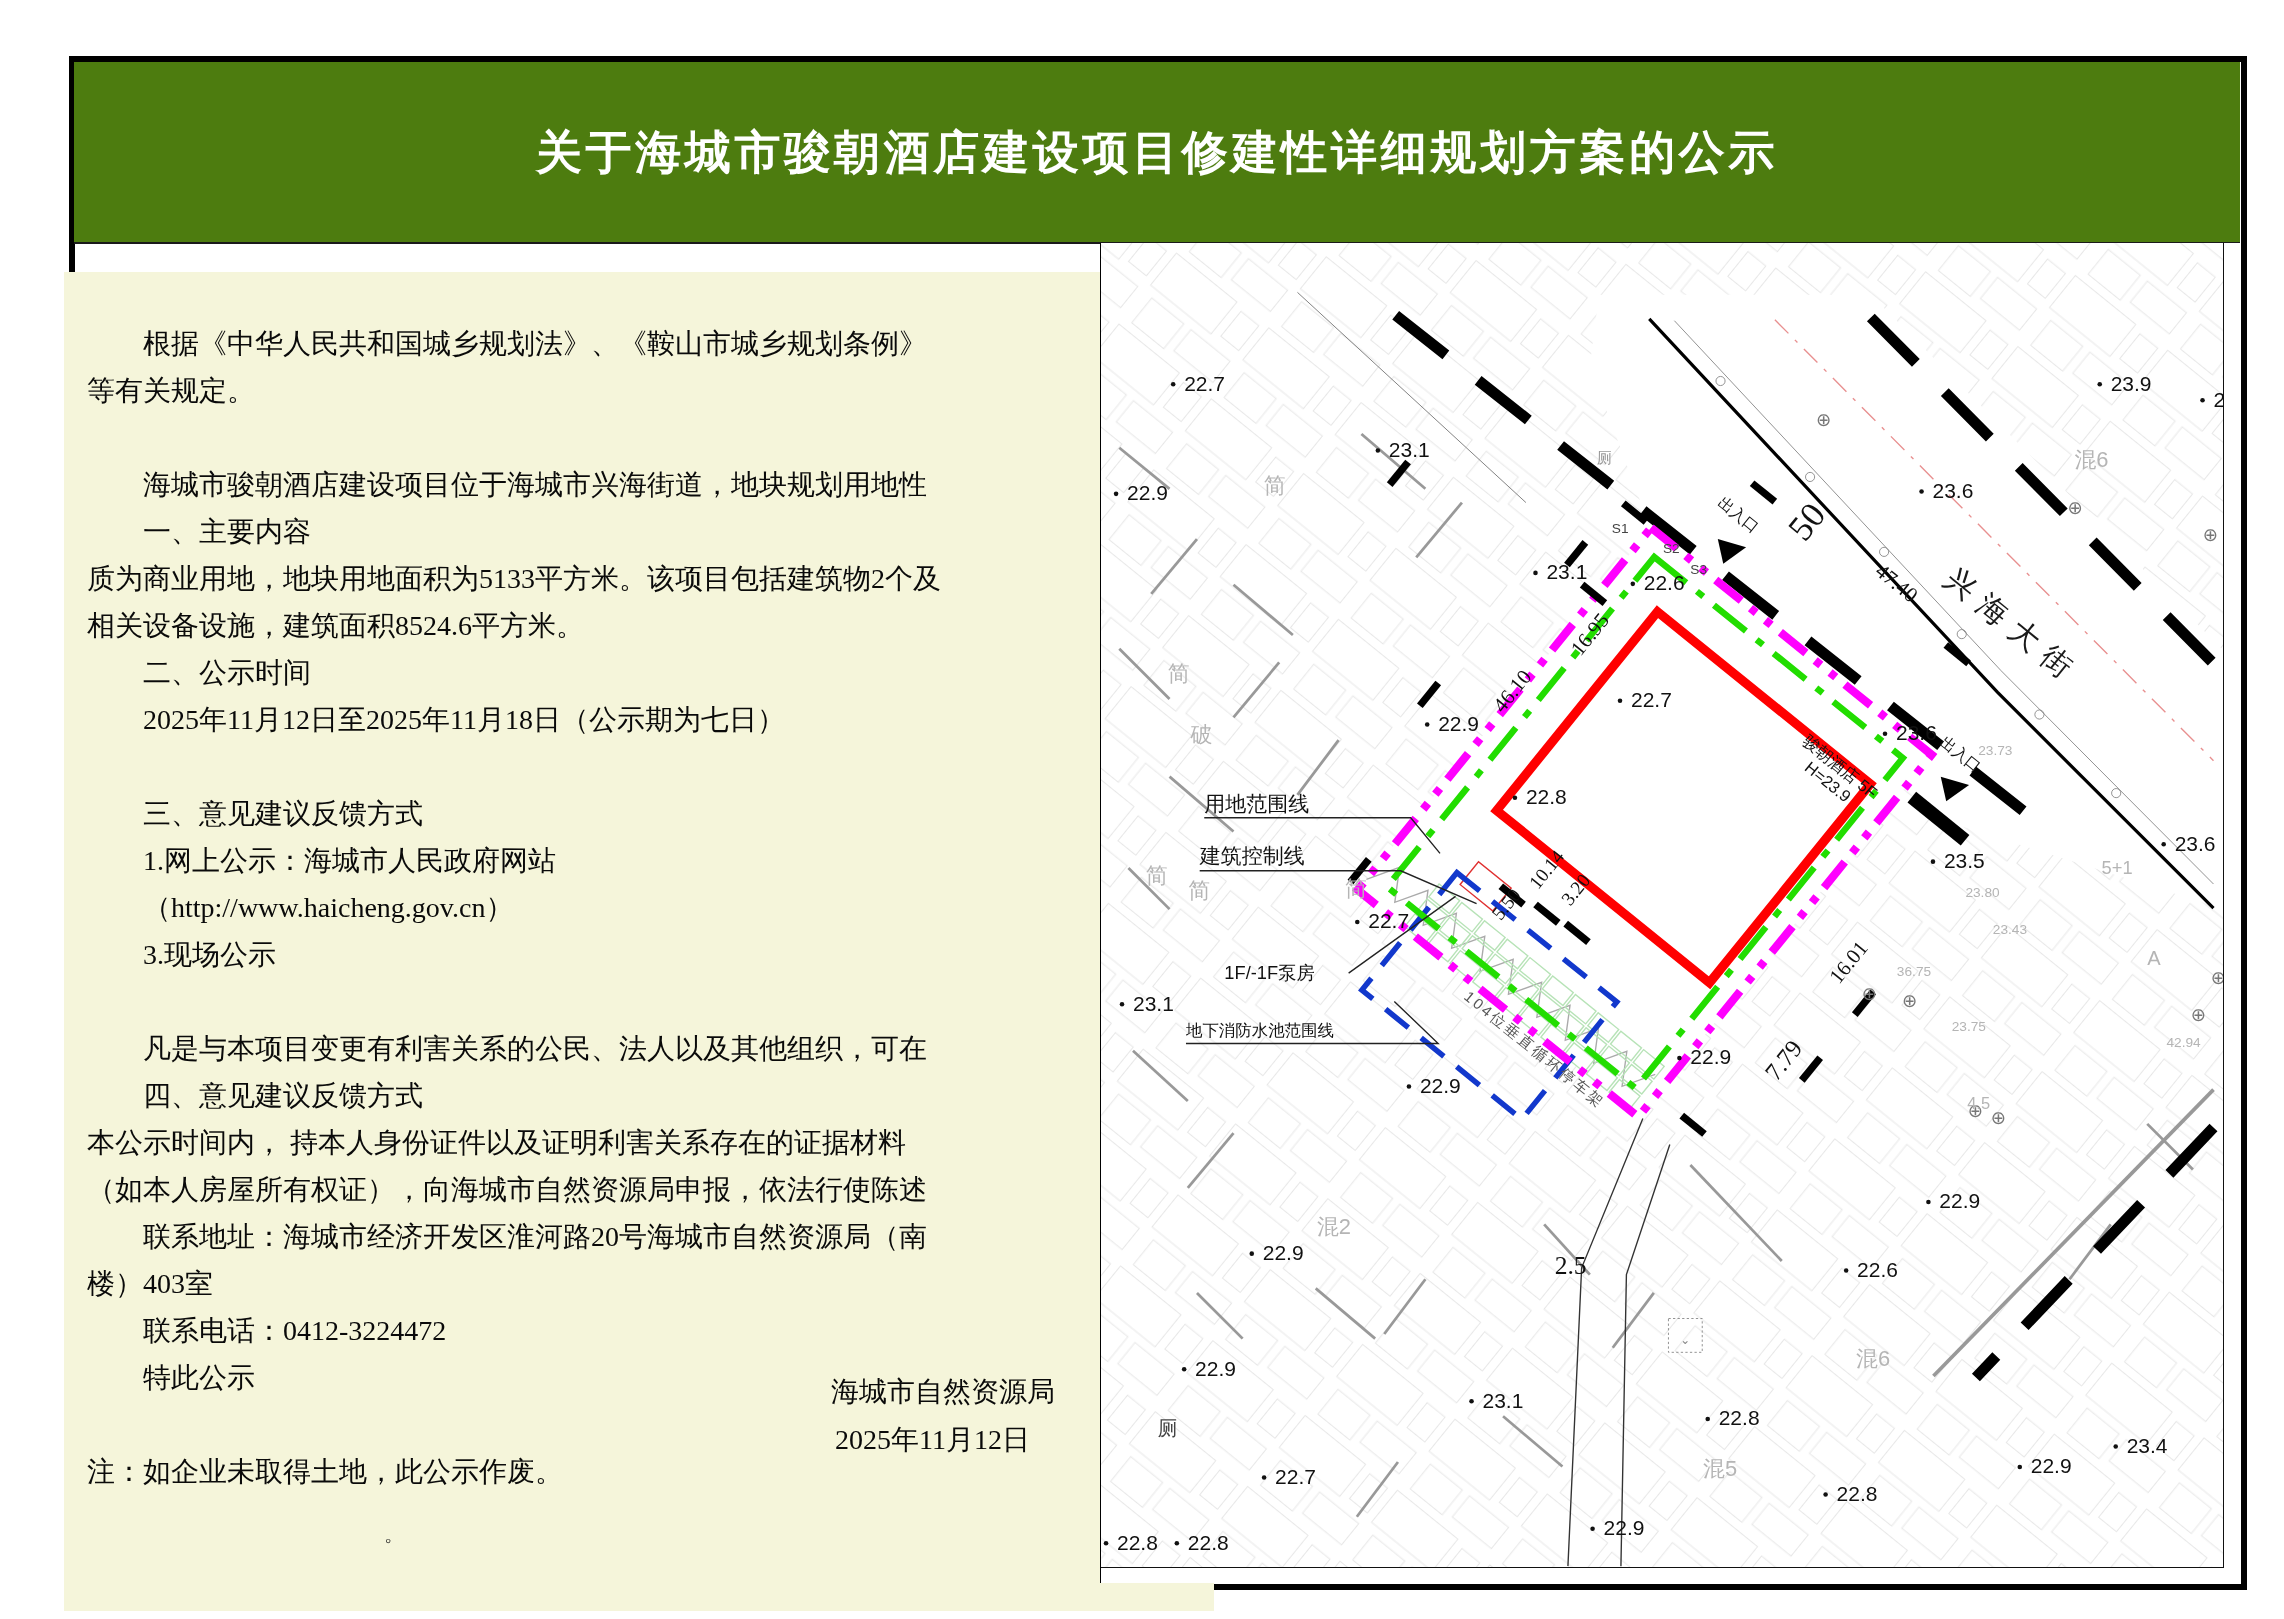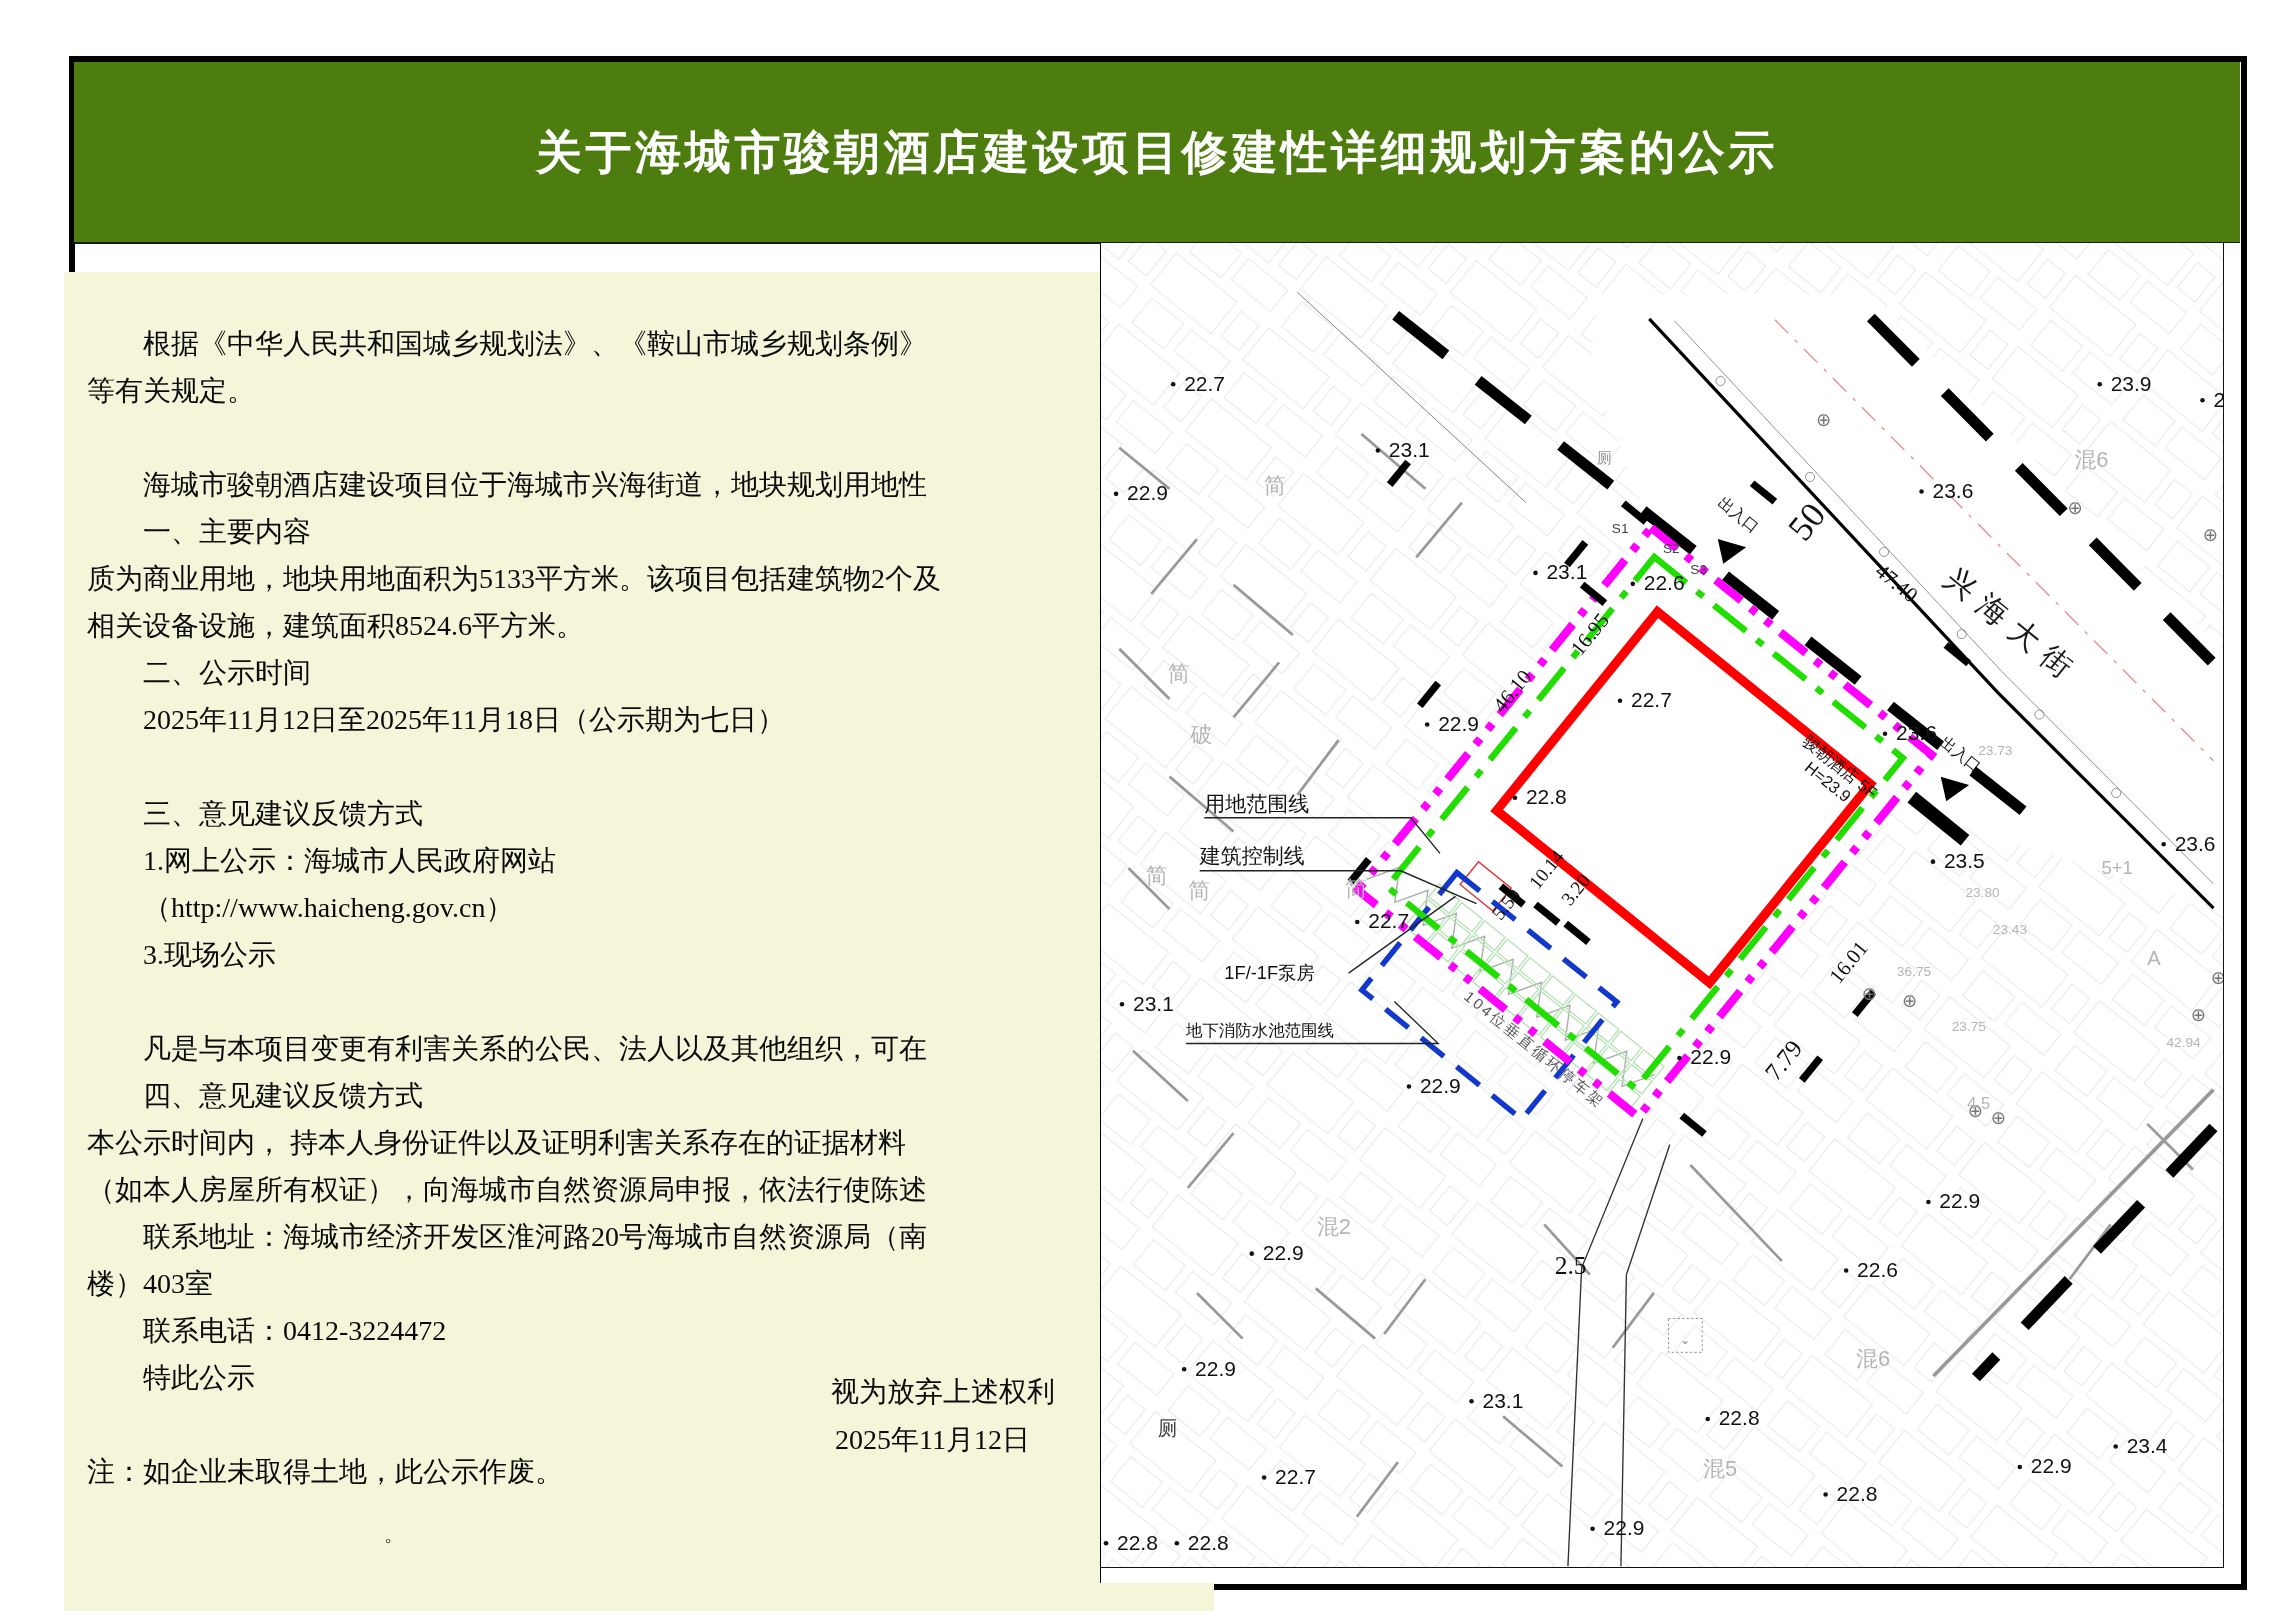--- a/index.html
+++ b/index.html
@@ -60,21 +60,21 @@
         <div class="nline">本公示时间内， 持本人身份证件以及证明利害关系存在的证据材料</div>
         <div class="nline">（如本人房屋所有权证），向海城市自然资源局申报，依法行使陈述</div>
         <div class="nline">　　联系地址：海城市经济开发区淮河路20号海城市自然资源局（南</div>
         <div class="nline">楼）403室</div>
         <div class="nline">　　联系电话：0412-3224472</div>
         <div class="nline">　　特此公示</div>
         <div class="nline">&nbsp;</div>
         <div class="nline">注：如企业未取得土地，此公示作废。</div>
       </div>
     <div class="sig">
-      <div>视为放弃上述权利</div>
+      <div>海城市自然资源局</div>
       <div class="date">2025年11月12日</div>
     </div>
     <div class="stray">。</div>
   </div>
 
   <div class="divider"></div>
 
   <div class="map-panel">
     <svg width="1123" height="1325" viewBox="2410 532 2458 2900" xmlns="http://www.w3.org/2000/svg" style="position:absolute;left:0;top:0;">
         <defs>

